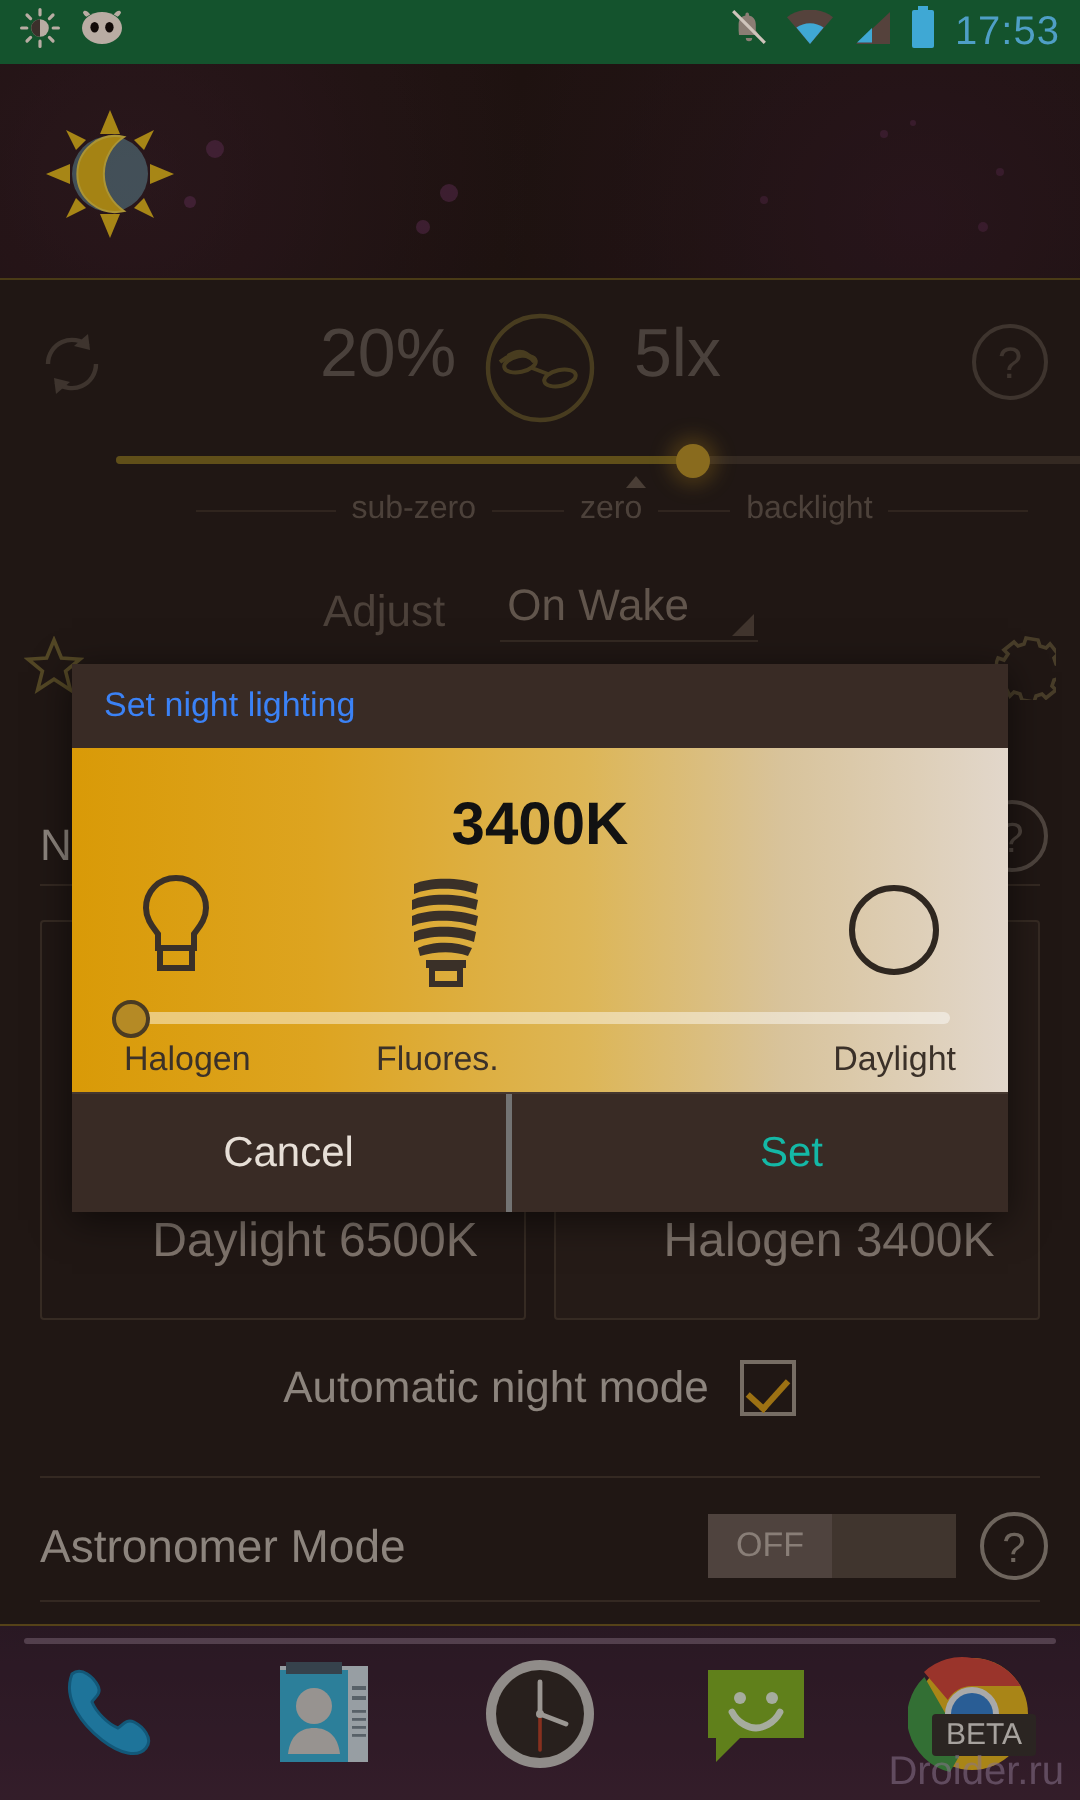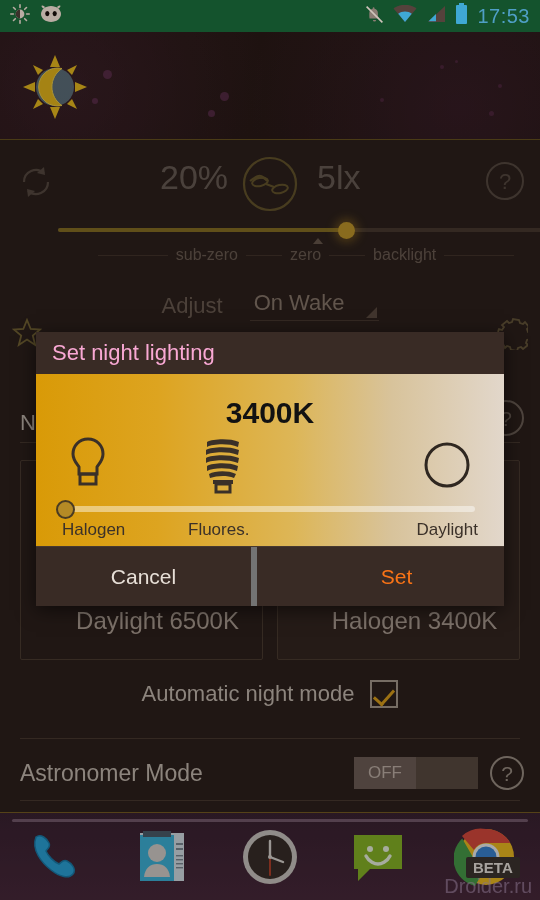--- a/index.html
+++ b/index.html
@@ -144,37 +144,37 @@
   .help-ic-astro { margin-right:14px; width:38px; height:38px; opacity:.75; }
 
   
   .dock {
     position:absolute; left:0; top:812px; width:540px; height:88px;
     background:linear-gradient(#3c2333, #4a2a3c);
     border-top:1px solid #7a5f23;
     z-index:6;
   }
   .dock-line { position:absolute; left:12px; top:6px; width:516px; height:3px; background:#a88ba0; opacity:.55; border-radius:2px;}
-  .dock-icons { position:absolute; top:12px; left:0; width:540px; display:flex; justify-content:space-around; align-items:flex-end;font-weight:bold; }
+  .dock-icons { position:absolute; top:12px; left:0; width:540px; display:flex; justify-content:space-around; align-items:flex-end; }
   .dock-ic { width:64px; height:64px; position:relative; }
   .watermark {
     position:absolute; right:8px; bottom:2px; font-size:20px;
     color:#c3a4c9; opacity:.55;
   }
 
   
   .scrim { position:absolute; inset:0; background:rgba(0,0,0,.30); z-index:20; }
   .dialog {
     position:absolute; left:36px; top:332px; width:468px;
     background:#392b25; z-index:30;
     box-shadow:0 4px 18px rgba(0,0,0,.55);
   }
   .dlg-title {
     height:42px; display:flex; align-items:center; padding-left:16px;
-    font-size:22px; color:#f9a8d4;
+    font-size:17px; color:#3b82f6;
   }
   .dlg-gradient {
     position:relative; height:172px;
     background:linear-gradient(to right, #d99a07 0%, #dda420 26%, #ddb657 55%, #d8c39b 76%, #e2d7cb 100%);
     padding-left:42px;
   }
   .kelvin {
     position:absolute; top:22px; left:0; width:100%; text-align:center;
     font-size:30px; font-weight:bold; color:#121212;
   }
@@ -196,21 +196,21 @@
   }
   .k-labels span { position:absolute; }
   .k-hal { left:26px; }
   .k-flu { left:152px; }
   .k-day { right:26px; }
   .dlg-buttons { display:flex; height:60px; border-top:1px solid #463830;justify-content:flex-end; }
   .dlg-btn {
     flex:1; display:flex; align-items:center; justify-content:center;
     font-size:21px; color:#e7dfd7;
   }
-  .dlg-btn.set { color:#f97316; border-left:6px solid #737373;padding-left:32px; }
+  .dlg-btn.set { color:#14b8a6; border-left:3px solid #737373;padding-left:32px; }
 </style>
 </head>
 <body>
 
 <div id="screen">
 
   <div class="statusbar">
     <div class="sb-left">
       <span>
         <svg width="20" height="20" viewBox="0 0 20 20">

